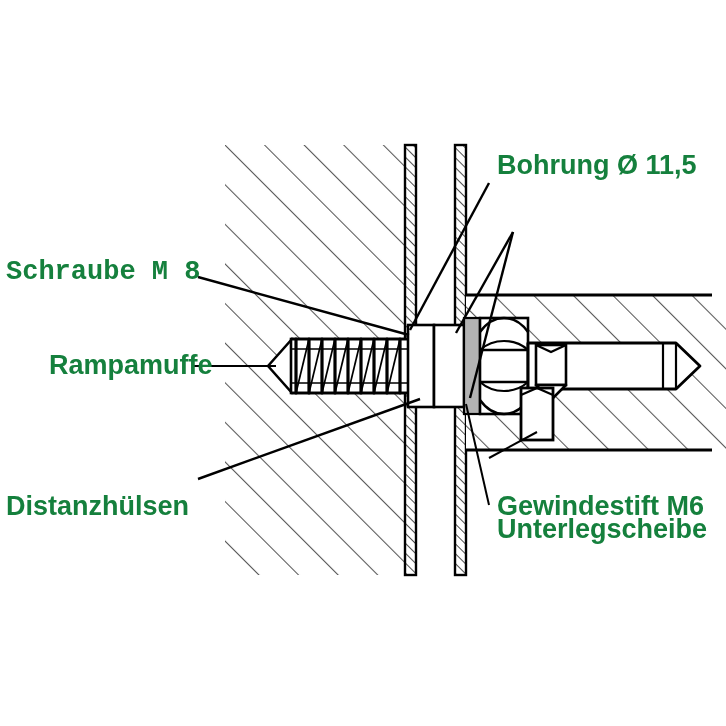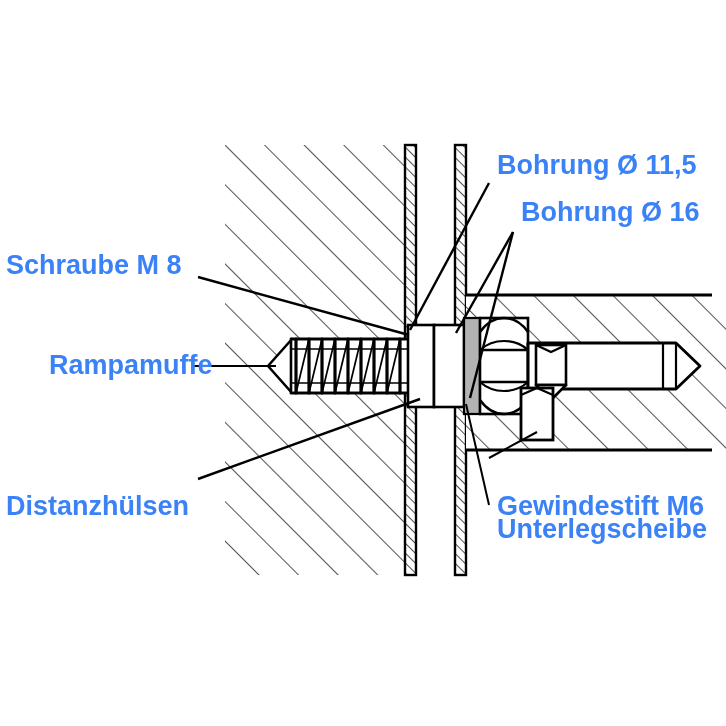--- a/index.html
+++ b/index.html
@@ -22,21 +22,21 @@
     left: 0;
     top: 0;
     width: 726px;
     height: 726px;
   }
   .lbl {
     position: absolute;
     font-family: "Liberation Sans", sans-serif;
     font-size: 27px;
     font-weight: 700;
-    color: #3b82f6;
+    color: #15803d;
     white-space: nowrap;
     letter-spacing: 0px;
     line-height: 1;
   }
 </style>
 </head>
 <body>
 
 <div id="stage">
 
@@ -179,23 +179,22 @@
       <line x1="198" y1="277" x2="409" y2="335"></line>
       <line x1="192" y1="366" x2="276" y2="366" stroke-width="2"></line>
       <line x1="198" y1="479" x2="420" y2="399"></line>
       <line x1="489" y1="458" x2="537" y2="432" stroke-width="2"></line>
       <line x1="489" y1="505" x2="466" y2="404" stroke-width="2"></line>
     </g>
   </svg>
 
   <div class="lbl" style="left:497px; top:152px;">Bohrung Ø 11,5</div>
 
-  <div class="lbl" style="left:521px; top:199px;">Bohrung Ø 16</div>
-
-  <div class="lbl" style="left:6px; top:252px;">Schraube M 8</div>
+
+  <div class="lbl" style="left:6px; top:259px;font-family:Liberation Mono, monospace;">Schraube M 8</div>
 
   <div class="lbl" style="left:6px; top:352px;margin-left:43px;">Rampamuffe</div>
 
   <div class="lbl" style="left:6px; top:493px;">Distanzhülsen</div>
 
   <div class="lbl" style="left:497px; top:493px;">Gewindestift M6</div>
 
   <div class="lbl" style="left:497px; top:516px;">Unterlegscheibe</div>
 
 </div>

